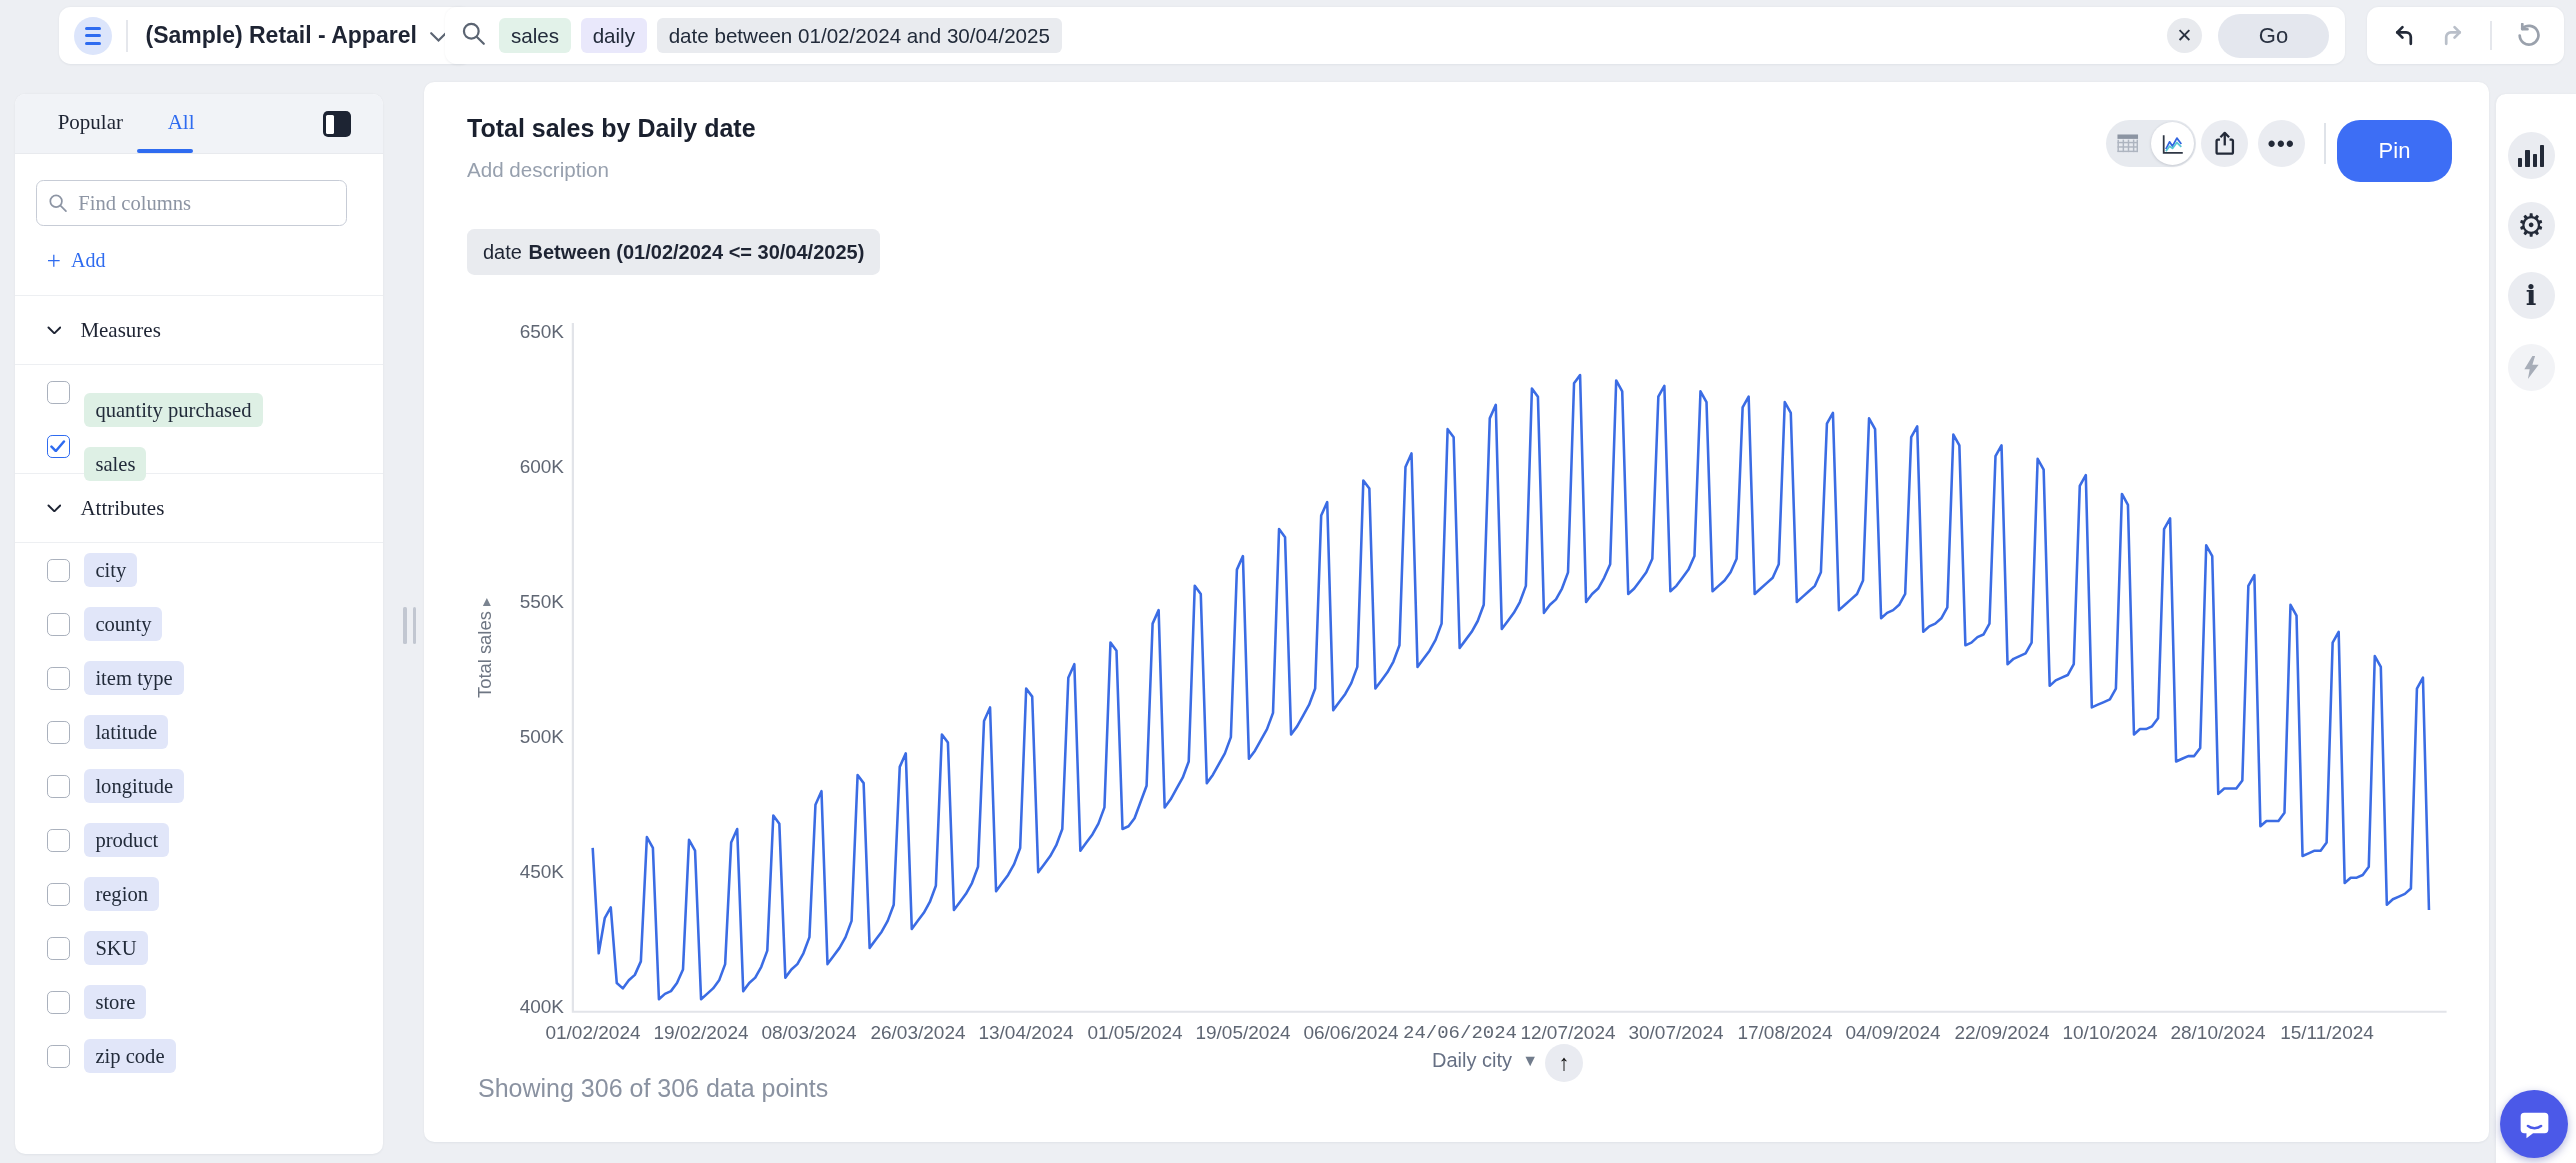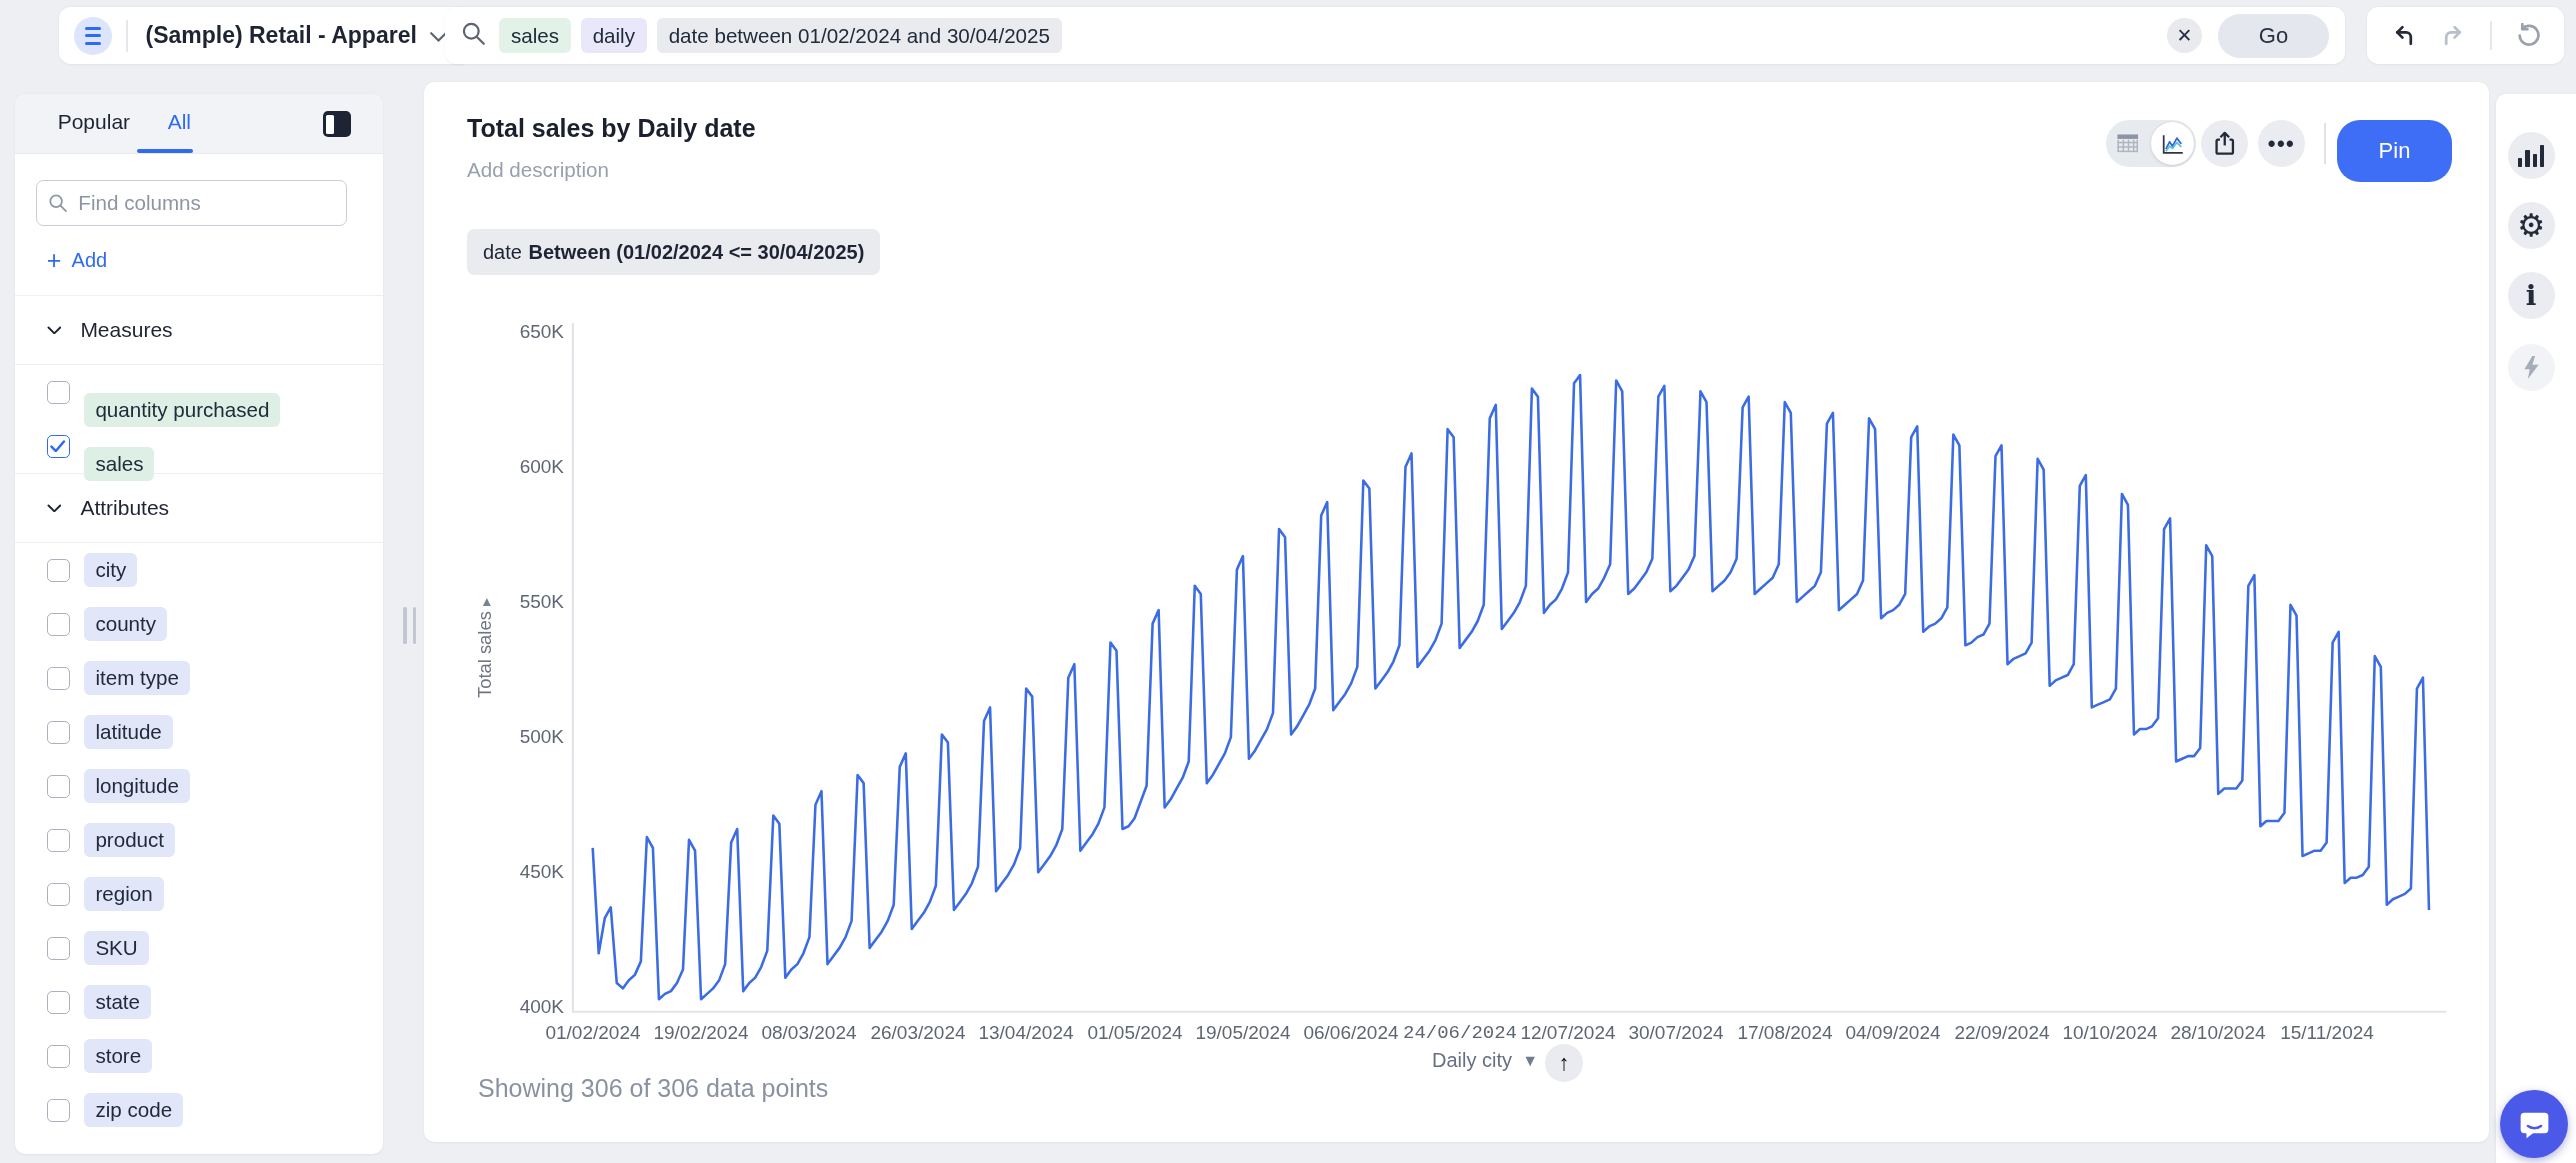--- a/index.html
+++ b/index.html
@@ -24,21 +24,21 @@
   .token{height:35px;display:inline-flex;align-items:center;padding:0 11.7px;border-radius:5.9px;margin-right:10.3px;font-size:20.6px;color:#222b3a;white-space:nowrap;cursor:pointer;}
   .token.measure{background:var(--token-green);}
   .token.keyword{background:var(--token-lav);}
   .token.filter{background:var(--chip-gray);}
   .xcirc{margin-left:auto;width:35px;height:35px;border-radius:50%;background:#e8eaee;display:flex;align-items:center;justify-content:center;font-size:19px;color:#2a3242;cursor:pointer;flex:0 0 auto;}
   .gobtn{margin-left:16px;width:111px;height:44px;border-radius:22px;background:#e4e7ee;display:flex;align-items:center;justify-content:center;font-size:22px;color:#2a3242;cursor:pointer;flex:0 0 auto;}
   .tb-actions{left:2367px;top:7.3px;width:197px;height:57px;display:flex;align-items:center;justify-content:space-evenly;}
   .tbico{width:29px;height:29px;display:flex;align-items:center;justify-content:center;cursor:pointer;}
   .vdiv{width:1.5px;height:29px;background:#e5e7ec;}
   
-  .sidebar{left:14.7px;top:94px;width:368px;height:1060px;border-radius:10.3px;overflow:hidden;}
+  .sidebar{left:14.7px;top:94px;width:368px;height:1060px;border-radius:10.3px;overflow:hidden;font-family:Liberation Serif, serif;}
   .sb-head{position:absolute;left:0;top:0;width:100%;height:60px;background:#f1f3f7;border-bottom:1.5px solid var(--border);}
   .sb-tab{position:absolute;top:16px;font-size:21px;cursor:pointer;}
   .tab-popular{left:43px;color:var(--ink);}
   .tab-all{left:153px;color:var(--accent);}
   .tab-underline{position:absolute;left:122px;top:55px;width:56px;height:3.7px;border-radius:2.2px;background:var(--accent);}
   .panel-toggle{position:absolute;right:32px;top:17px;width:28px;height:26.4px;border-radius:5.1px;background:#1d2433;cursor:pointer;}
   .panel-toggle i{position:absolute;left:3.7px;top:3.7px;width:7.3px;height:19px;background:#fff;border-radius:1.5px;}
   .sb-search{position:absolute;left:21px;top:86px;width:311px;height:46px;border:1.5px solid #c7ccd6;border-radius:7.3px;background:#fff;display:flex;align-items:center;padding:0 11.7px;}
   .sb-search input{border:0;outline:none;font-size:20.6px;color:var(--ink);width:100%;font-family:inherit;background:transparent;margin-left:10.3px;}
   .sb-search input::placeholder{color:#8d95a4;}
@@ -217,24 +217,20 @@
         <span class="cb"></span>
         <span class="pill attribute">product</span>
       </div>
       <div class="col-row">
         <span class="cb"></span>
         <span class="pill attribute">region</span>
       </div>
       <div class="col-row">
         <span class="cb"></span>
         <span class="pill attribute">SKU</span>
-      </div>
-      <div class="col-row">
-        <span class="cb"></span>
-        <span class="pill attribute">state</span>
       </div>
       <div class="col-row">
         <span class="cb"></span>
         <span class="pill attribute">store</span>
       </div>
       <div class="col-row">
         <span class="cb"></span>
         <span class="pill attribute">zip code</span>
       </div>
     </div>

